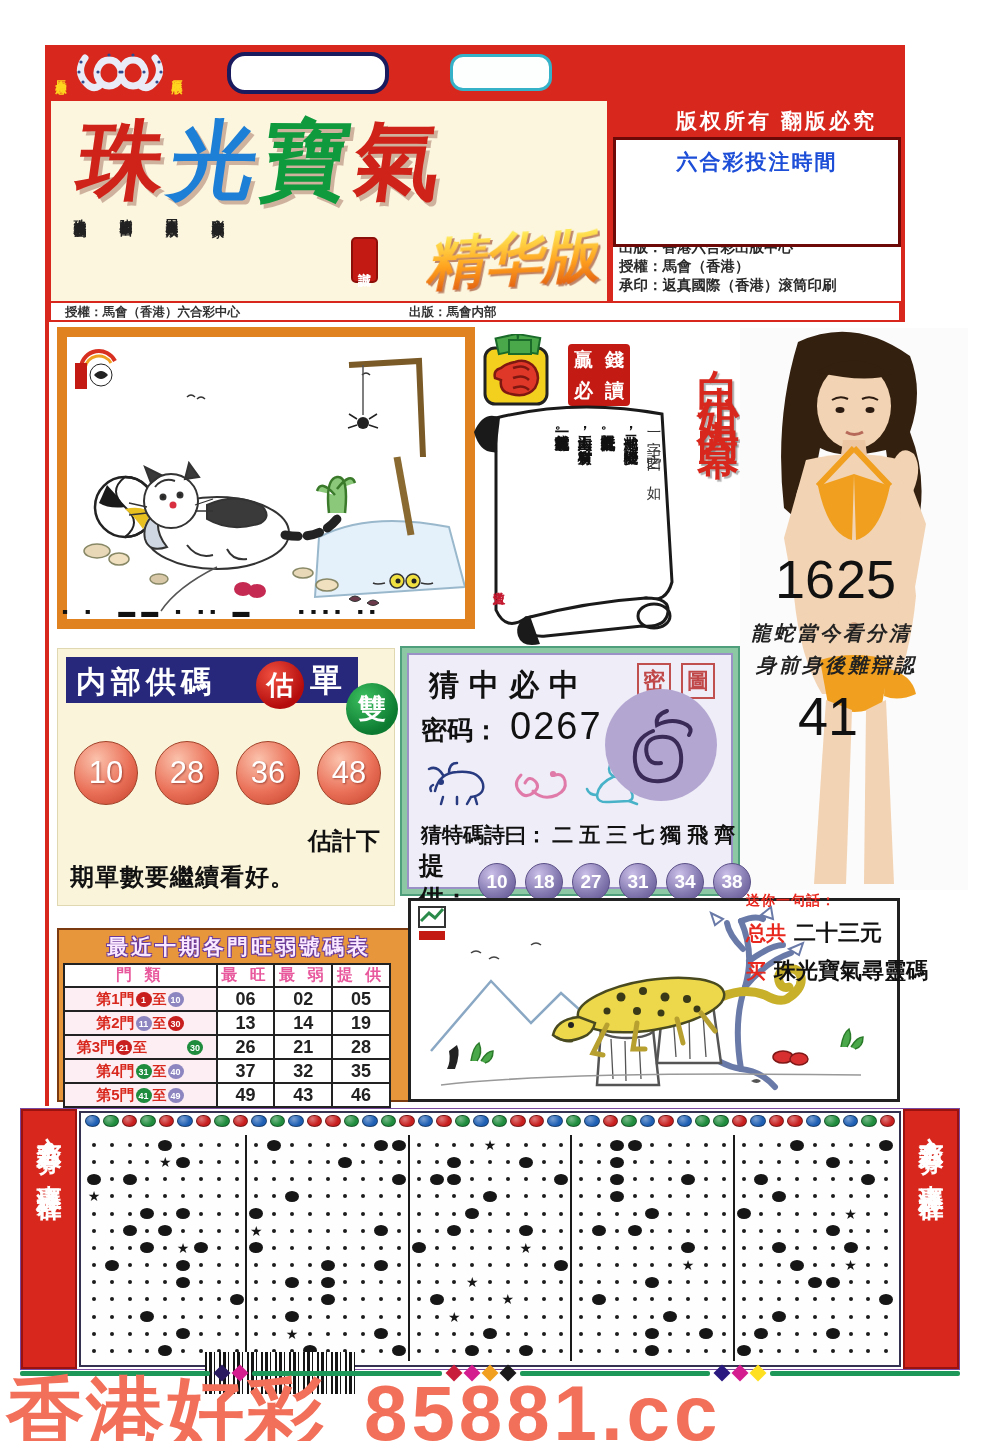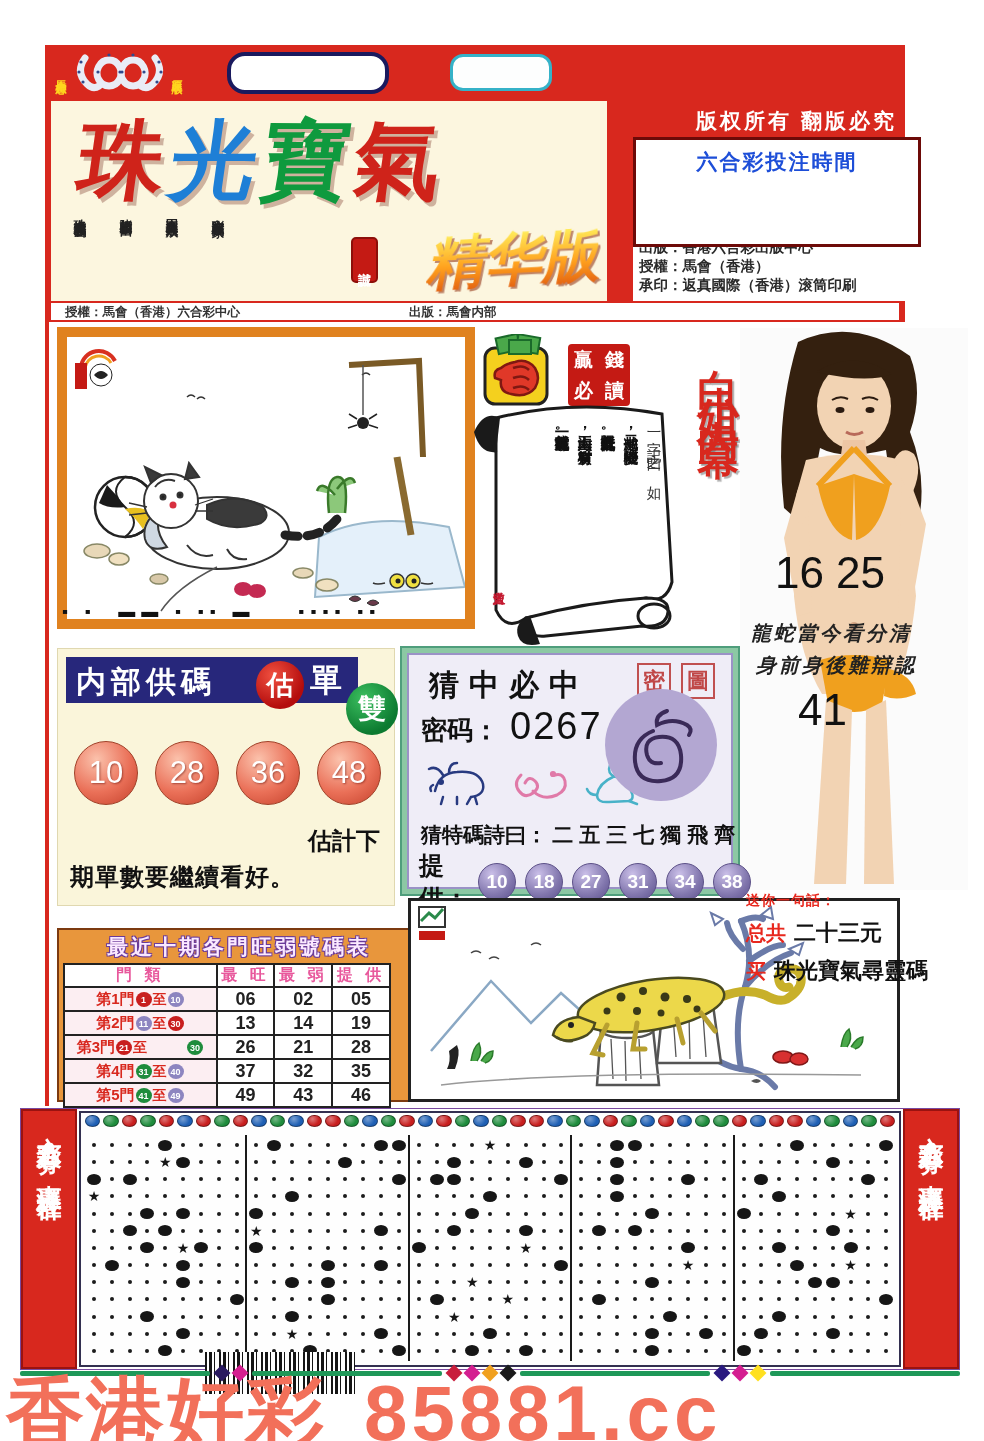--- a/index.html
+++ b/index.html
@@ -23,21 +23,21 @@
   .pcol { writing-mode:vertical-rl; text-orientation:upright; font-size:12.5px; line-height:13px;
           color:#222; font-family:"Liberation Serif",serif; font-weight:bold; letter-spacing:1px; }
   #honesty-seal { position:absolute; left:300px; top:136px; width:27px; height:46px; background:#c41a14;
       border:2px solid #8d0f0a; border-radius:5px; color:#fff; font-size:13px; font-weight:bold;
       writing-mode:vertical-rl; text-orientation:upright; text-align:center; padding-top:3px; line-height:23px; }
   #masthead-subtitle { position:absolute; right:8px; bottom:2px; font-size:58px; font-weight:bold; font-style:italic;
       font-family:"Liberation Serif",serif; transform:rotate(-3deg);
       background:linear-gradient(180deg,#ffe957 15%,#ffa21e 55%,#e05a10 90%);
       -webkit-background-clip:text; background-clip:text; -webkit-text-fill-color:transparent;
       filter:drop-shadow(2px 2px 0 rgba(140,40,8,.55)); }
-  #m-right { position:absolute; left:562px; top:56px; width:339px; height:200px;margin-left:20px; }
+  #m-right { position:absolute; left:562px; top:56px; width:339px; height:200px; }
   #copyright-banner { height:36px; color:#fff; font-size:21px; font-weight:bold; text-align:center;
       letter-spacing:3px; padding-top:6px; }
   #betting-time-box { position:absolute; left:6px; top:36px; width:288px; height:110px; background:#fff;
       border:3px solid #6d0a08; z-index:2; }
   #betting-time-box .btt { color:#1d4ed8; font-size:21px; font-weight:bold; text-align:center; margin-top:8px; letter-spacing:2px; }
   #publisher-info { position:absolute; left:6px; top:146px; width:288px; height:54px; background:#fff;
       overflow:hidden; padding:0 6px; }
   #publisher-info div { font-size:14.5px; font-weight:bold; color:#2a2a2a; line-height:19px; white-space:nowrap; }
   #publisher-info div:first-child { margin-top:-9px; }
   #m-strip { position:absolute; left:6px; top:258px; width:848px; height:17px; background:#fff;
@@ -62,21 +62,21 @@
       font-family:"Liberation Serif",serif; font-weight:bold; color:#111; }
   #scroll-text .intro { letter-spacing:6px; font-weight:normal; color:#333; }
   #author-signature { position:absolute; left:24px; bottom:66px; writing-mode:vertical-rl; text-orientation:upright;
       color:#c41a30; font-size:12.5px; font-weight:bold; font-family:"Liberation Serif",serif; }
 
   #baixiaojie-title { left:690px; top:336px; writing-mode:vertical-rl; text-orientation:upright;
       color:#d8281e; font-size:42px; font-weight:bold; letter-spacing:17px;
       text-shadow:2px 2px 1px rgba(80,80,80,.45); font-family:"Liberation Serif",serif; }
 
   #model-photo { left:740px; top:328px; width:228px; height:562px; background:#fdfdfd; overflow:hidden; }
-  .overlay-num { position:absolute; color:#111; font-size:44px; font-weight:normal; z-index:5; font-family:"Liberation Sans",sans-serif; }
+  .overlay-num { position:absolute; color:#111; font-size:54px; font-weight:normal; z-index:5; font-family:"Liberation Sans",sans-serif; }
   .overlay-poem { position:absolute; color:#222; font-size:20px; font-weight:bold; z-index:5;
       font-family:"Liberation Serif",serif; letter-spacing:3px; font-style:italic; }
   #gift-message { left:746px; top:892px; width:226px; z-index:5; }
   #gift-message .g1 { color:#e8281e; font-size:14px; font-weight:bold; letter-spacing:1px; }
   #gift-message .row { margin-top:8px; display:flex; align-items:baseline; gap:8px; }
   #gift-message .rlabel { color:#e8281e; font-size:20px; font-weight:bold; }
   #gift-message .rval { color:#111; font-size:22px; font-weight:bold; font-family:"Liberation Serif",serif; }
 
   
   #internal-box { left:57px; top:648px; width:338px; height:258px; background:#faf5da; border:1px solid #e0d8b0; }

